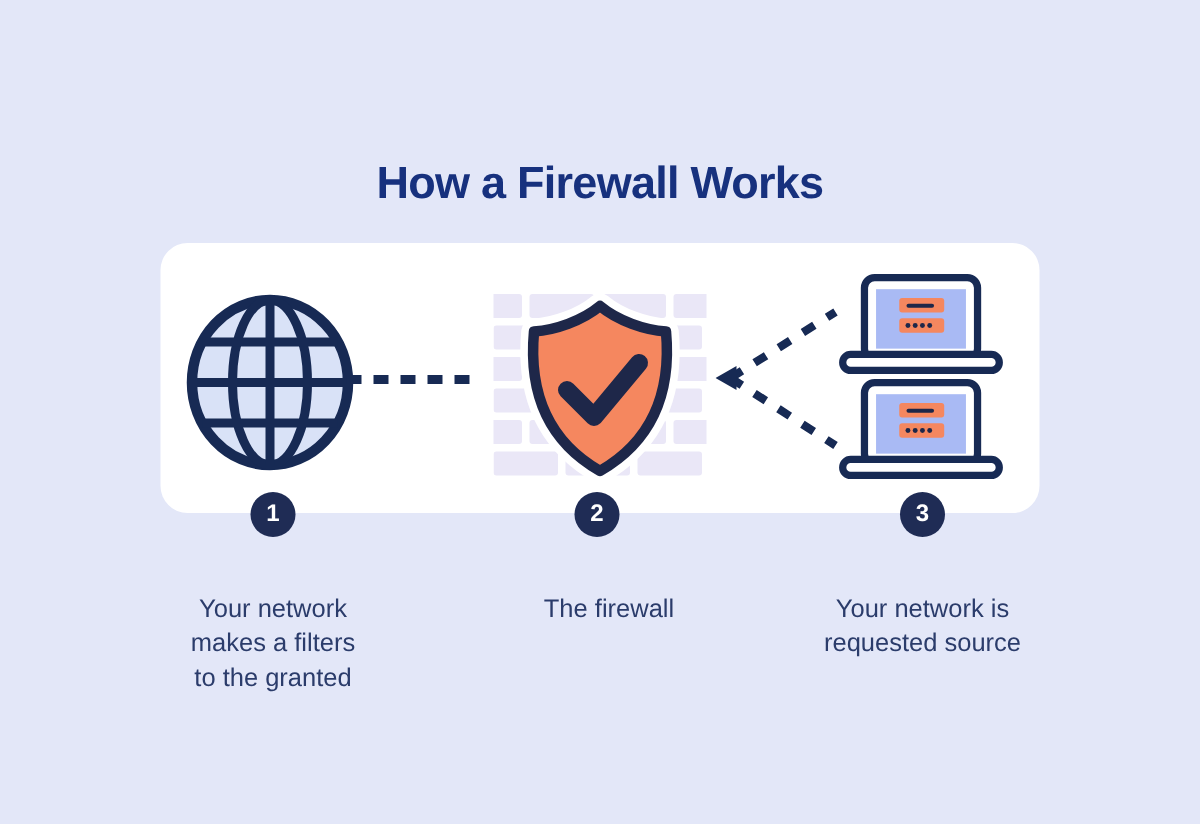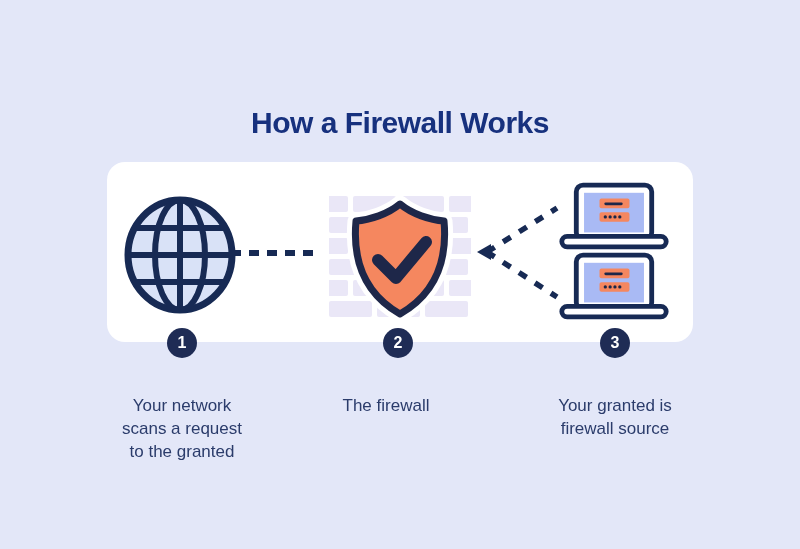--- a/index.html
+++ b/index.html
@@ -140,24 +140,24 @@
       <circle cx="66" cy="36" r="1.7" fill="#1E2749"></circle>
     <rect x="6" y="56" width="108" height="11" rx="5.5" fill="#FFFFFF" stroke="#172A54" stroke-width="5"></rect>
   </svg>
 
   <div class="step-circle" style="left:167px;">1</div>
   <div class="step-circle" style="left:383px;">2</div>
   <div class="step-circle" style="left:600px;">3</div>
 
   <div class="caption" style="left:62px;">
     <div>Your network</div>
-    <div>scans a request</div>
+    <div>makes a filters</div>
     <div>to the granted</div>
   </div>
-  <div class="caption" style="left:266px;">
+  <div class="caption" style="left:286px;">
     <div>The firewall</div>
   </div>
   <div class="caption" style="left:495px;">
-    <div>Your granted is</div>
-    <div>firewall source</div>
+    <div>Your network is</div>
+    <div>requested source</div>
   </div>
 
 </div>
 
 </body></html>

